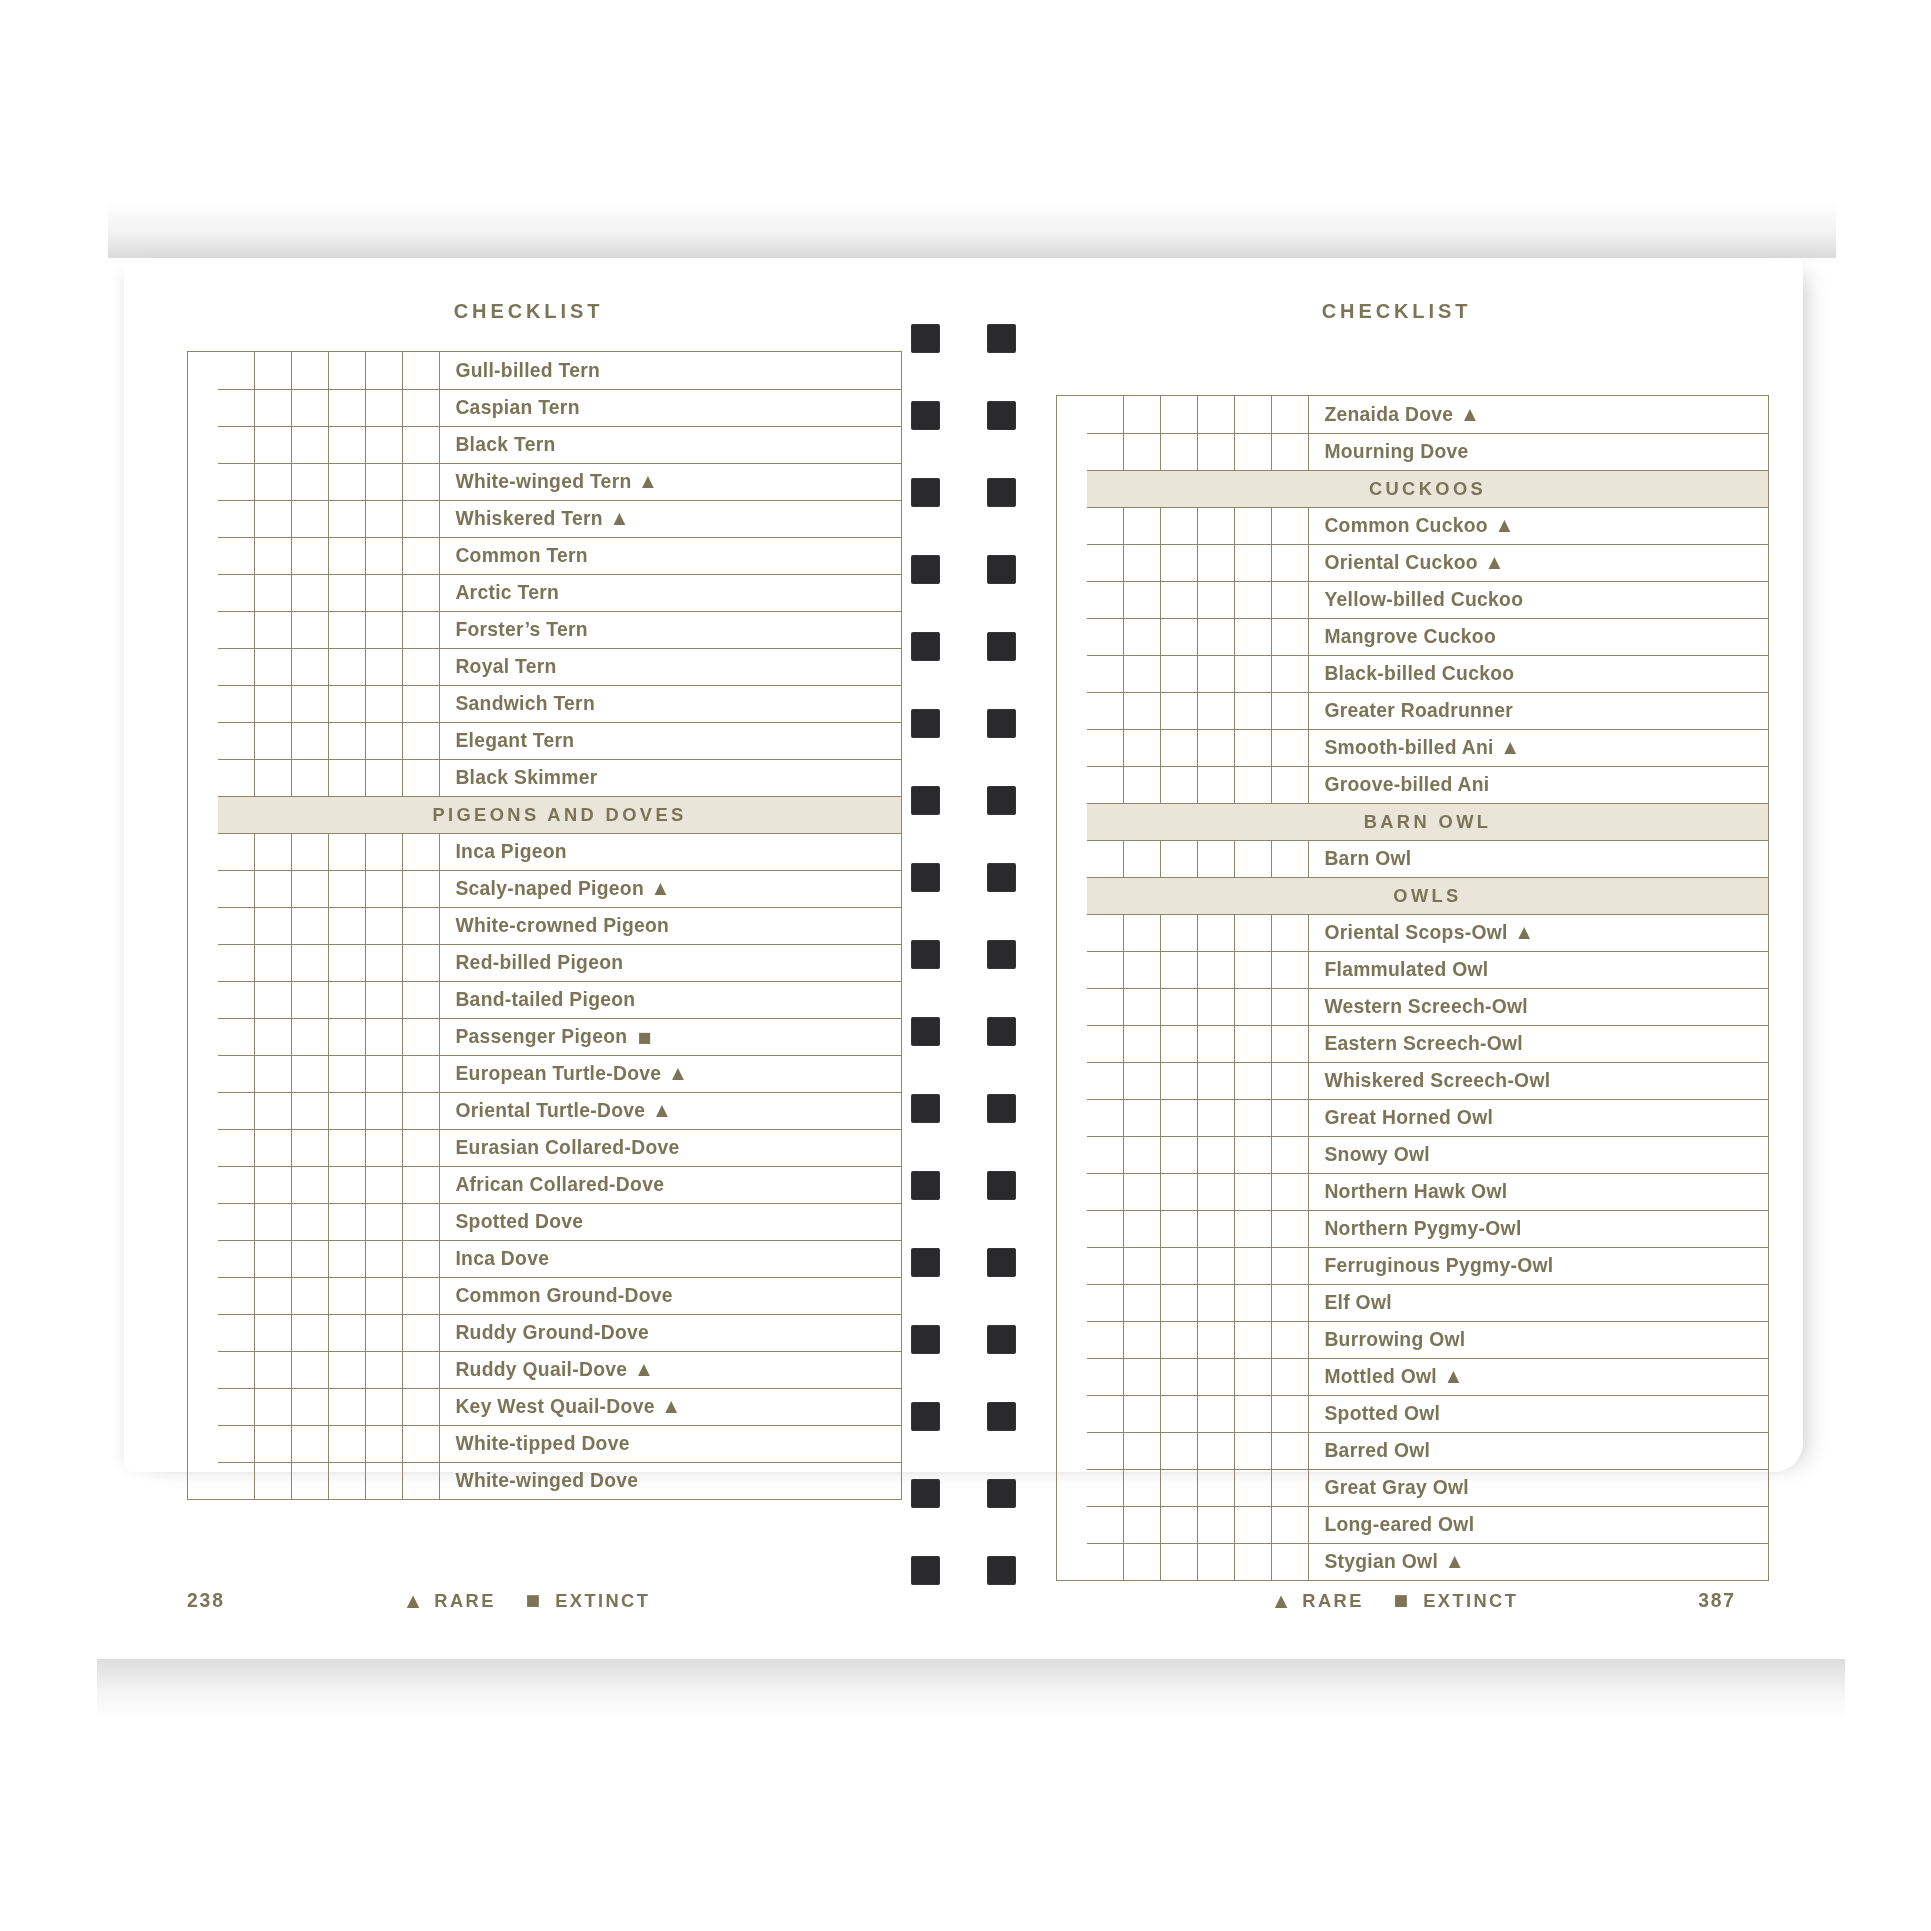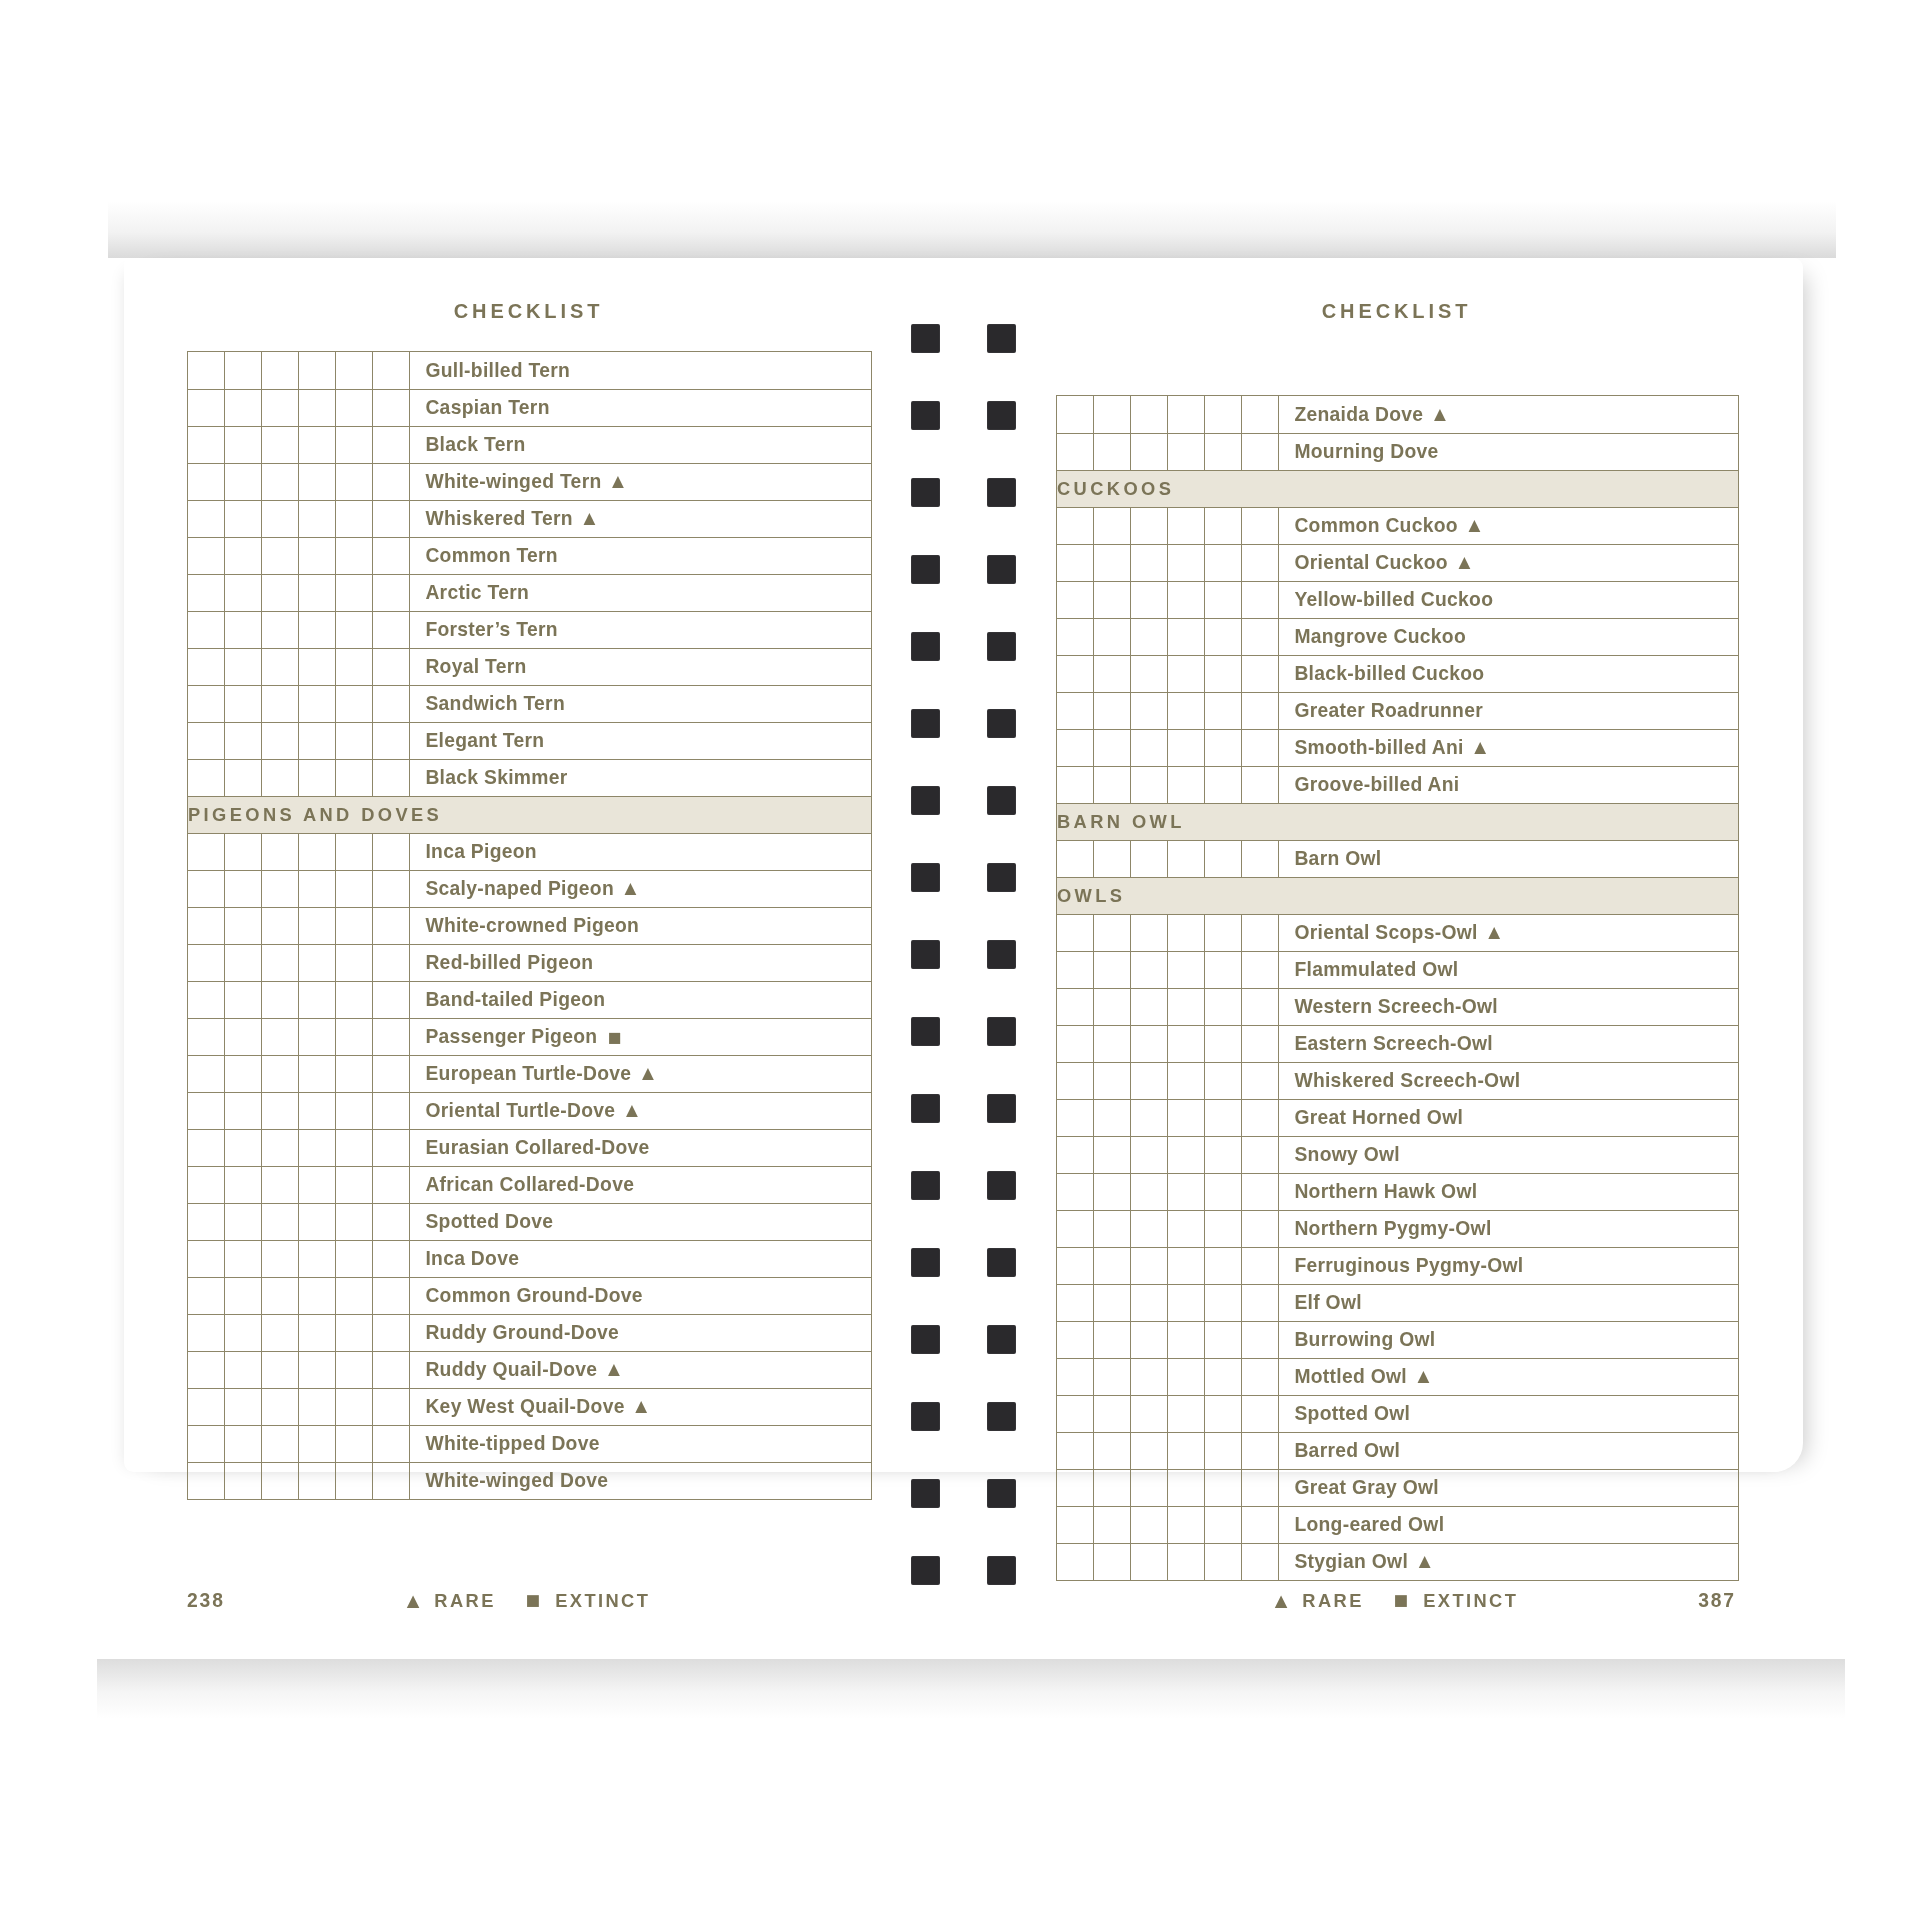--- a/index.html
+++ b/index.html
@@ -34,32 +34,33 @@
     position:absolute;top:42px;
     font-size:20px;font-weight:bold;letter-spacing:3.9px;
     color:var(--ink);text-align:center;white-space:nowrap;
   }
   .title-left{left:63px;width:683px;}
   .title-right{left:932px;width:681px;}
   .table{
     position:absolute;top:93px;
     border:1.9px solid var(--line);
     box-sizing:content-box;
+    padding-left:30px;
   }
   .table-left{left:63px;width:683px;}
   .table-right{left:932px;width:681px;margin-top:44px;}
   .row{display:flex;height:37px;box-sizing:border-box;align-items:stretch;}
   .row + .row{border-top:1.4px solid var(--line);}
   .cell{flex:0 0 37px;box-sizing:border-box;border-right:1.4px solid var(--line);}
   .namecell{flex:1;display:flex;align-items:center;padding-left:15.4px;gap:10.6px;min-width:0;}
   .species-name{
     font-size:19.3px;font-weight:bold;color:var(--ink);
     letter-spacing:0.3px;white-space:nowrap;
   }
-  .row.section{background:var(--section_bg);align-items:center;justify-content:flex-start;}
+  .row.section{background:var(--section_bg);align-items:center;justify-content:center;}
   .section-label{font-size:18.3px;font-weight:bold;letter-spacing:3.4px;color:var(--ink);white-space:nowrap;}
   .marker{color:var(--ink);font-family:"DejaVu Sans",sans-serif;line-height:1;}
   .marker.rare{font-size:15.4px;}
   .marker.extinct{font-size:14.5px;}
   .binding{position:absolute;left:787px;top:66px;display:flex;gap:47px;}
   .bind-col{display:flex;flex-direction:column;gap:48px;}
   .hole{
     width:29px;height:29px;background:var(--hole);border-radius:1.9px;
     box-shadow: inset 0 0 0 1px rgba(255,255,255,0.05);
   }

